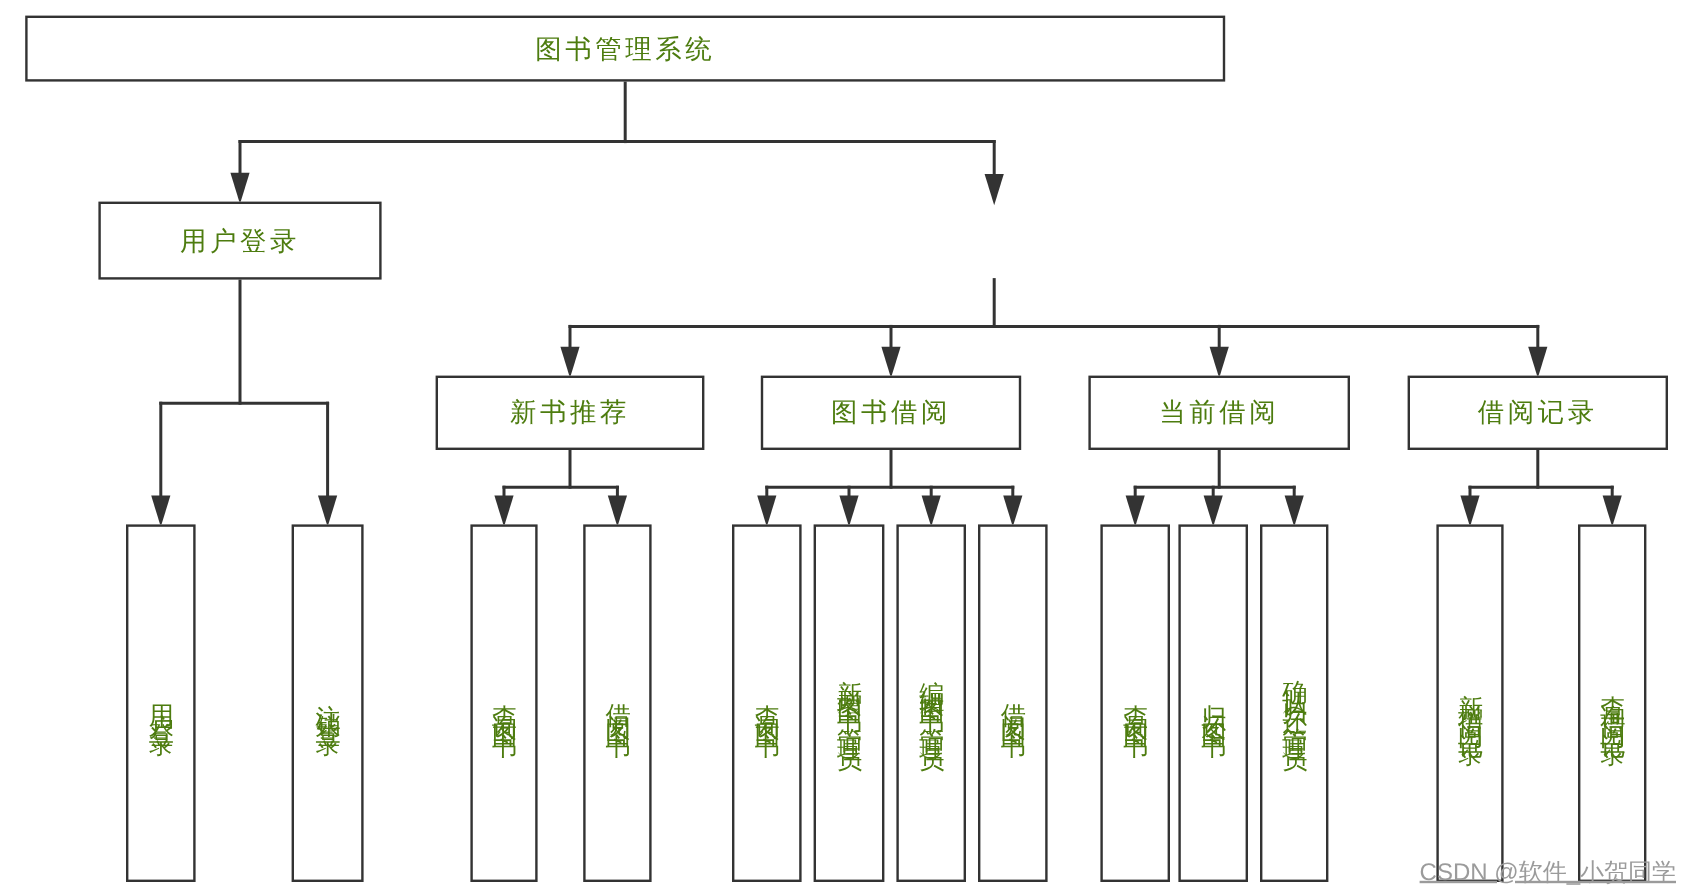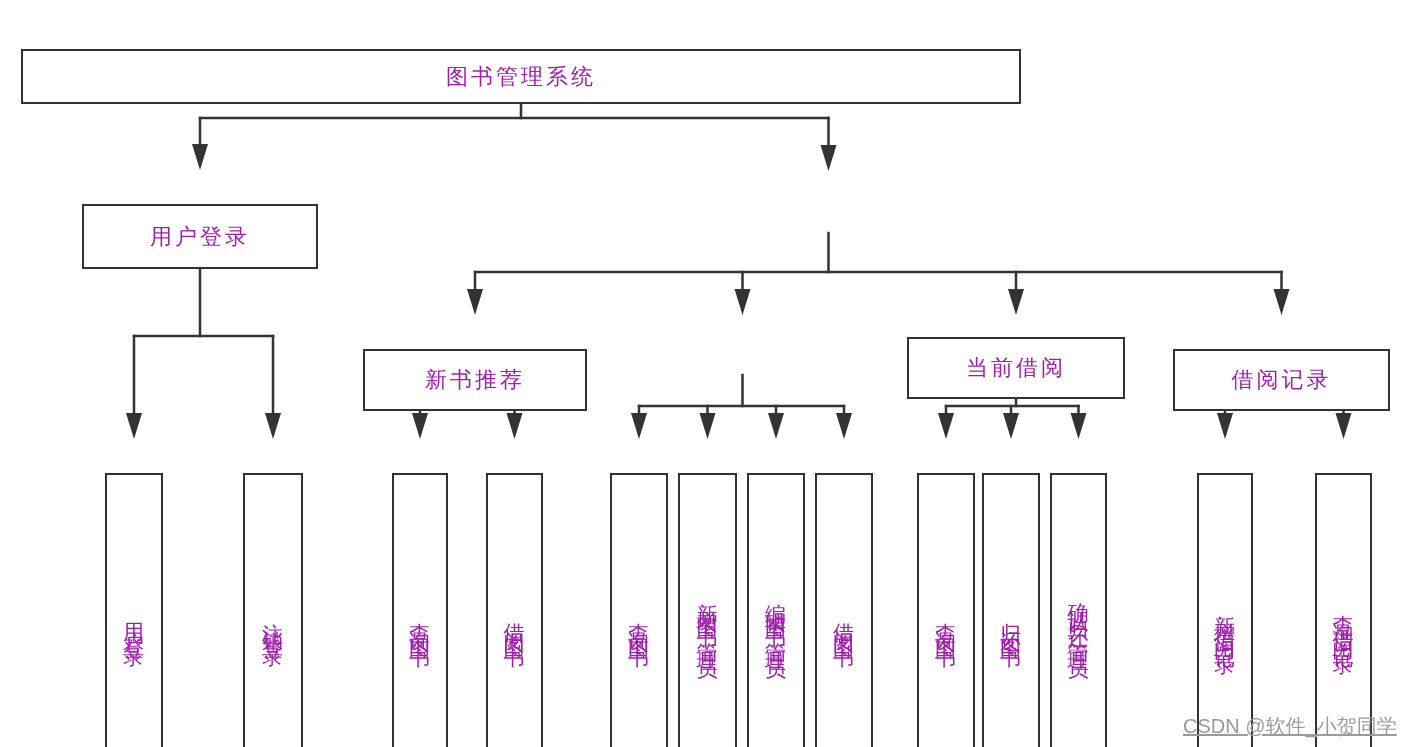--- a/index.html
+++ b/index.html
@@ -15,26 +15,25 @@
     position: absolute;
     left: 0; top: 0;
     z-index: 1;
     pointer-events: none;
   }
   .node {
     position: absolute;
     box-sizing: border-box;
     background: #ffffff;
     border: 2px solid #333333;
-    color: #a21caf;
+    color: #4d7c0f;
     display: flex;
     align-items: center;
     justify-content: center;
     z-index: 2;
-    margin-top: 36px;
   }
   .node.horizontal .node-label {
     font-size: 22px;
     letter-spacing: 3px;
     white-space: nowrap;
   }
   .node.vertical .node-label {
     writing-mode: vertical-rl;
     text-orientation: mixed;
     font-size: 21px;
@@ -114,21 +113,24 @@
   <div class="watermark">CSDN @软件_小贺同学</div>
 <div class="node horizontal" style="left: 21px; top: 13px; width: 1000px; height: 55px;">
       <span class="node-label">图书管理系统</span>
     </div>
     <div class="node horizontal" style="left: 82px; top: 168px; width: 236px; height: 65px;">
       <span class="node-label">用户登录</span>
     </div>
     <div class="node horizontal" style="left: 363px; top: 313px; width: 224px; height: 62px;">
       <span class="node-label">新书推荐</span>
     </div>
-    <div class="node horizontal" style="left: 907px; top: 301px; width: 218px; height: 62px; justify-content: center;">
+    <div class="node horizontal" style="left: 634px; top: 313px; width: 217px; height: 62px;">
+      <span class="node-label">图书借阅</span>
+    </div>
+    <div class="node horizontal" style="left: 907px; top: 313px; width: 218px; height: 62px; justify-content: center;">
       <span class="node-label">当前借阅</span>
     </div>
     <div class="node horizontal" style="left: 1173px; top: 313px; width: 217px; height: 62px;">
       <span class="node-label">借阅记录</span>
     </div>
     <div class="node vertical" style="left: 105px; top: 437px; width: 58px; height: 298px;">
       <span class="node-label">用户登录</span>
     </div>
     <div class="node vertical" style="left: 243px; top: 437px; width: 60px; height: 298px;">
       <span class="node-label">注销登录</span>

